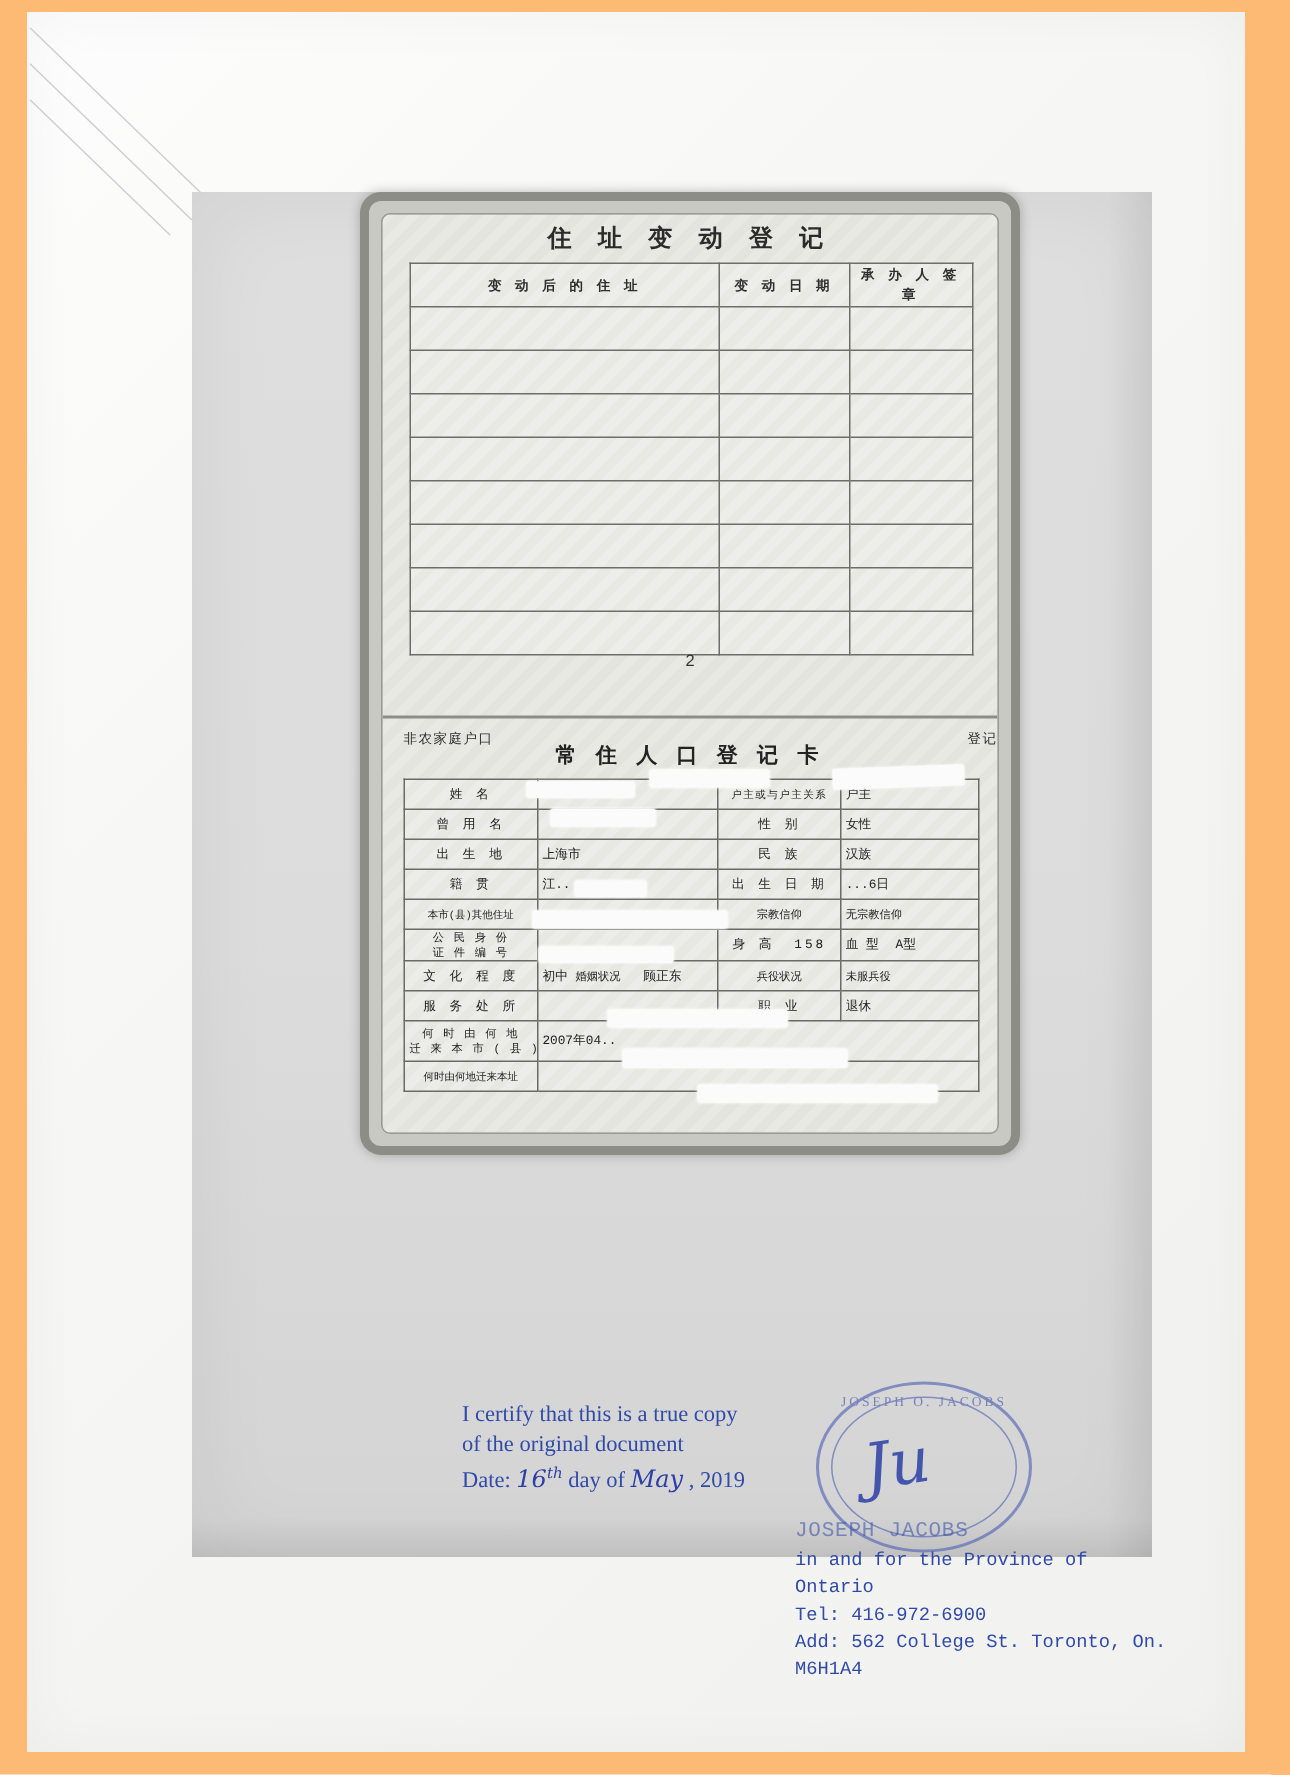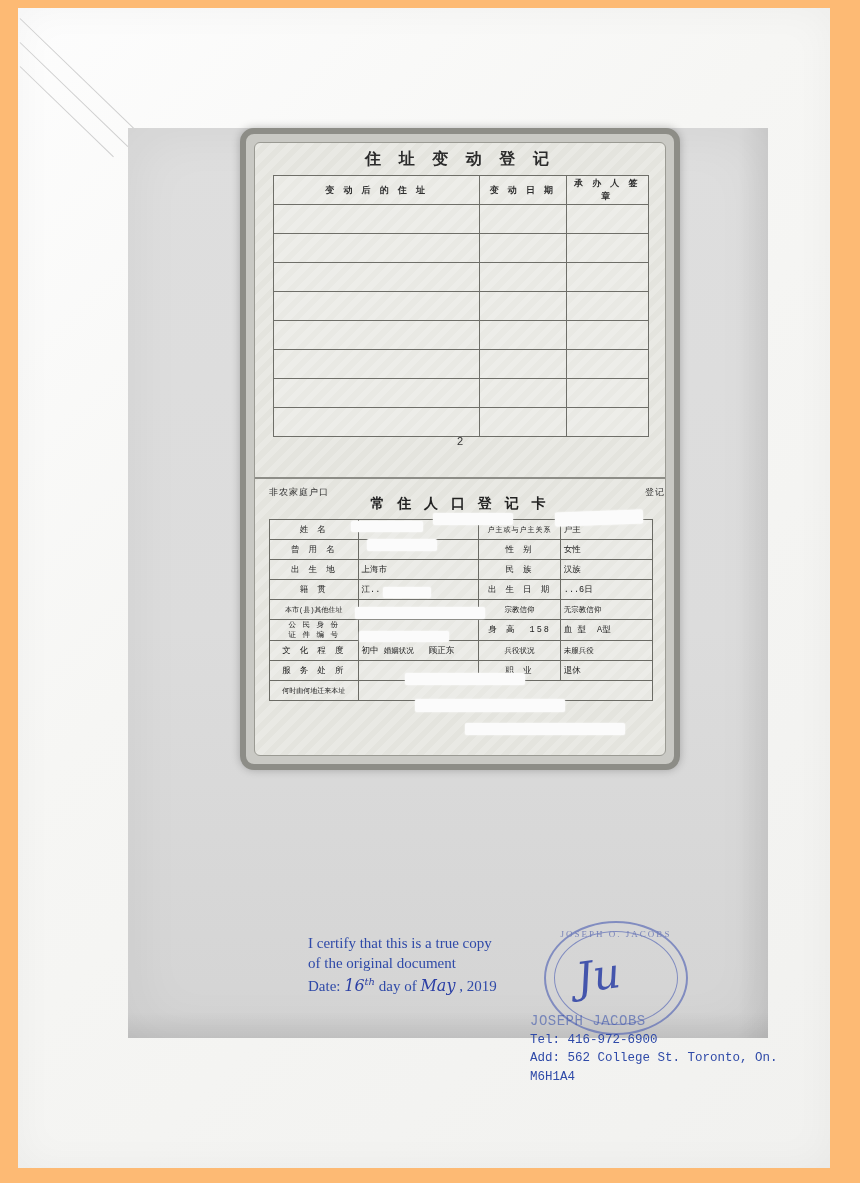--- a/index.html
+++ b/index.html
@@ -413,20 +413,24 @@
                   <span style="margin-left:10px">顾正东</span>
                 </td>
                 <td class="lbl" style="font-size:7.5px;letter-spacing:0">兵役状况</td>
                 <td class="val" style="font-size:7.5px">未服兵役</td>
               </tr>
               <tr>
                 <td class="lbl">服 务 处 所</td>
                 <td class="val"></td>
                 <td class="lbl">职        业</td>
                 <td class="val">退休</td>
+              </tr>
+              <tr>
+                <td class="lbl" style="font-size:7.5px;letter-spacing:1px;height:26px">何 时 由 何 地<br>迁 来 本 市 ( 县 )</td>
+                <td class="val" colspan="3">2007年04..</td>
               </tr>
               <tr>
                 <td class="lbl" style="font-size:7px;letter-spacing:0">何时由何地迁来本址</td>
                 <td class="val" colspan="3"></td>
               </tr>
             </tbody>
               </table>
 
             <div class="p3-foot">
               
@@ -464,19 +468,20 @@
       </div>
 
       <div class="stamp">
         <div class="stamp-inner"></div>
         <div class="stamp-txt">JOSEPH O. JACOBS</div>
       </div>
       <div class="signature">Ju</div>
 
       <div class="notary-details">
         <div class="notary-name">JOSEPH JACOBS</div>
+        <div>in and for the Province of Ontario</div>
         <div>Tel: 416-972-6900</div>
         <div>Add: 562 College St. Toronto, On. M6H1A4</div>
       </div>
     </div>
 
   </div>
 </div>
 
 </body></html>

